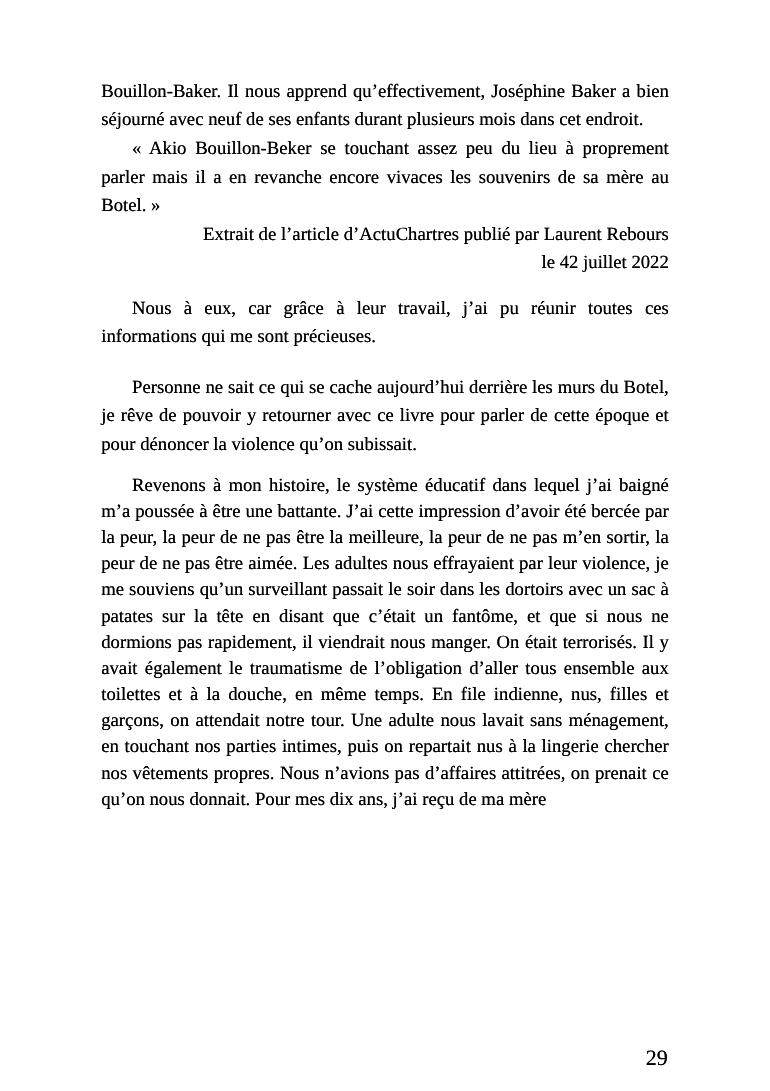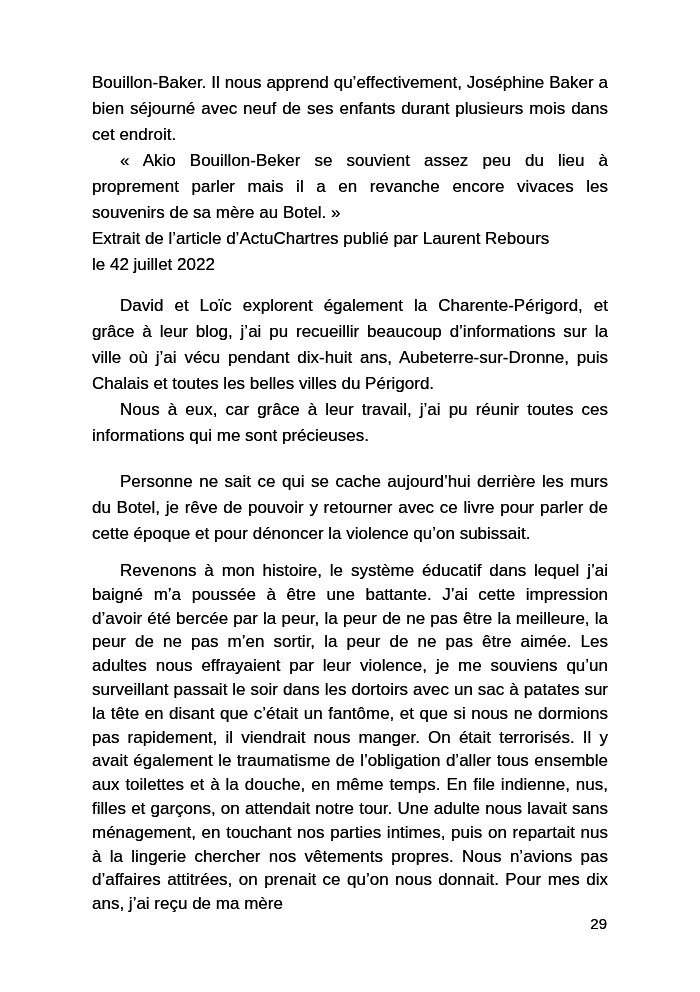--- a/index.html
+++ b/index.html
@@ -10,21 +10,21 @@
     width: 700px;
     height: 992px;
     background: #ffffff;
   }
   .page {
     position: relative;
     width: 700px;
     height: 992px;
     background: #ffffff;
     overflow: hidden;
-    font-family: Liberation Sans, sans-serif;
+    font-family: Liberation Serif, serif;
     color: #000000;
     text-shadow: 0 0 0.4px rgba(0,0,0,0.85);
   }
   .text-block {
     position: absolute;
     left: 92px;
     top: 70px;
     width: 516px;
     font-size: 17px;
     line-height: 26px;
@@ -32,53 +32,53 @@
     hyphens: none;
   }
   .para {
     margin: 0;
     text-indent: 28px;
   }
   .no-indent {
     text-indent: 0;
   }
   .attribution {
+    text-align: right;
   }
   .gap   { height: 15px; }
   .gap-2 { height: 20px; }
   .gap-3 { height: 12px; }
   .tight {
     line-height: 23.8px;
   }
   .page-number {
     position: absolute;
     right: 93px;
-    top: 911px;
-    font-size: 15px;
+    top: 949px;
+    font-size: 20px;
     line-height: 26px;
   }
 </style>
 </head>
 <body>
 
 <div class="page">
   <div class="text-block">
 
     <p class="para no-indent">Bouillon-Baker. Il nous apprend qu’effectivement, Joséphine Baker a bien séjourné avec neuf de ses enfants durant plusieurs mois dans cet endroit.</p>
 
-    <p class="para">« Akio Bouillon-Beker se souvient assez peu du lieu à proprement parler mais il a en revanche encore vivaces les souvenirs de sa mère au Botel. »</p>
+    <p class="para">« Akio Bouillon-Beker se touchant assez peu du lieu à proprement parler mais il a en revanche encore vivaces les souvenirs de sa mère au Botel. »</p>
 
     <div class="attribution">
       <div>Extrait de l’article d’ActuChartres publié par Laurent Rebours</div>
       <div>le 42 juillet 2022</div>
     </div>
 
     <div class="gap"></div>
 
-    <p class="para">David et Loïc explorent également la Charente-Périgord, et grâce à leur blog, j’ai pu recueillir beaucoup d’informations sur la ville où j’ai vécu pendant dix-huit ans, Aubeterre-sur-Dronne, puis Chalais et toutes les belles villes du Périgord.</p>
 
     <p class="para">Nous à eux, car grâce à leur travail, j’ai pu réunir toutes ces informations qui me sont précieuses.</p>
 
     <div class="gap gap-2"></div>
 
     <p class="para">Personne ne sait ce qui se cache aujourd’hui derrière les murs du Botel, je rêve de pouvoir y retourner avec ce livre pour parler de cette époque et pour dénoncer la violence qu’on subissait.</p>
 
     <div class="gap gap-3"></div>
 
     <p class="para tight">Revenons à mon histoire, le système éducatif dans lequel j’ai baigné m’a poussée à être une battante. J’ai cette impression d’avoir été bercée par la peur, la peur de ne pas être la meilleure, la peur de ne pas m’en sortir, la peur de ne pas être aimée. Les adultes nous effrayaient par leur violence, je me souviens qu’un surveillant passait le soir dans les dortoirs avec un sac à patates sur la tête en disant que c’était un fantôme, et que si nous ne dormions pas rapidement, il viendrait nous manger. On était terrorisés. Il y avait également le traumatisme de l’obligation d’aller tous ensemble aux toilettes et à la douche, en même temps. En file indienne, nus, filles et garçons, on attendait notre tour. Une adulte nous lavait sans ménagement, en touchant nos parties intimes, puis on repartait nus à la lingerie chercher nos vêtements propres. Nous n’avions pas d’affaires attitrées, on prenait ce qu’on nous donnait. Pour mes dix ans, j’ai reçu de ma mère</p>

